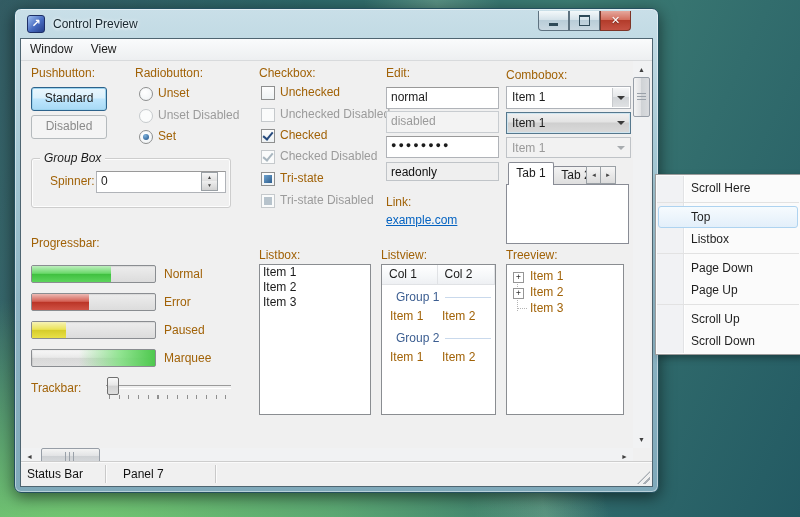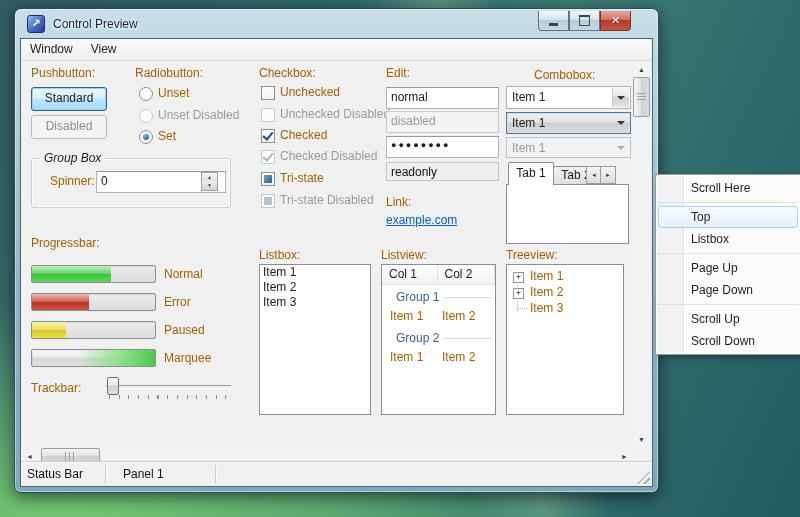--- a/index.html
+++ b/index.html
@@ -200,21 +200,21 @@
         <span class="lbl" style="left:259px;top:132px;color:#9b9b9b;">Tri-state Disabled</span>
 
         <span class="lbl" style="left:365px;top:5px;">Edit:</span>
         <div class="edit" style="left:365px;top:26px;">normal</div>
         <div class="edit disabled" style="left:365px;top:50px;">disabled</div>
         <div class="edit password" style="left:365px;top:75px;">●●●●●●●●</div>
         <div class="edit readonly" style="left:365px;top:101px;height:15px;">readonly</div>
         <span class="lbl" style="left:365px;top:134px;">Link:</span>
         <span class="lbl link" style="left:365px;top:152px;">example.com</span>
 
-        <span class="lbl" style="left:485px;top:7px;margin-left:28px;">Combobox:</span>
+        <span class="lbl" style="left:485px;top:7px;">Combobox:</span>
         <div class="combo" style="left:485px;top:25px;height:21px;">
           <span class="val">Item 1</span>
           <span class="drop">
               <span class="arrow-down"></span>
             </span>
         </div>
         <div class="combo button" style="left:485px;top:51px;">
           <span class="val">Item 1</span>
           <span class="drop">
               <span class="arrow-down"></span>
@@ -311,33 +311,33 @@
           <div class="scroll-thumb h" style="left:20px;top:0px;width:57px;height:15px;">
               <span class="hgrip"></span>
             </div>
           <span class="scroll-arrow" style="right:5px;top:5px;">►</span>
         </div>
       </div>
 
       <div class="statusbar">
         <span class="sb-text" style="left:6px;">Status Bar</span>
         <div class="sb-sep" style="left:84px;"></div>
-        <span class="sb-text" style="left:102px;">Panel 1</span>
+        <span class="sb-text" style="left:102px;">Panel 7</span>
         <div class="sb-sep" style="left:194px;"></div>
         <div class="resize-grip"></div>
       </div>
     </div>
   </div>
 
   <div class="context-menu">
     <div class="cm-gutter"></div>
     <div class="cm-item">Scroll Here</div>
     <div class="cm-sep"></div>
     <div class="cm-item highlight">Top</div>
     <div class="cm-item">Listbox</div>
     <div class="cm-sep"></div>
+    <div class="cm-item">Page Down</div>
     <div class="cm-item">Page Up</div>
-    <div class="cm-item">Page Down</div>
     <div class="cm-sep"></div>
     <div class="cm-item">Scroll Up</div>
     <div class="cm-item">Scroll Down</div>
   </div>
 </div>
 
 </body></html>

